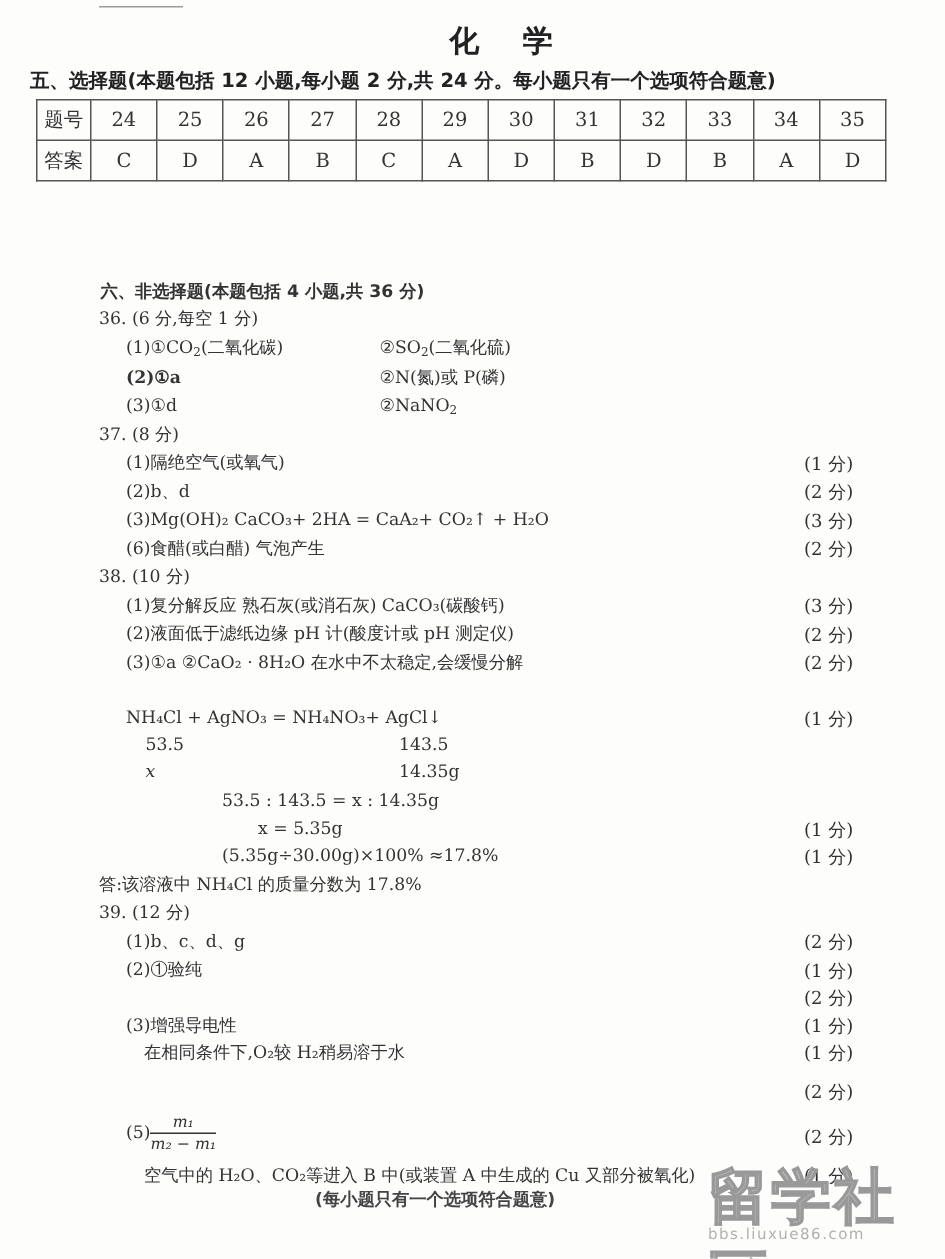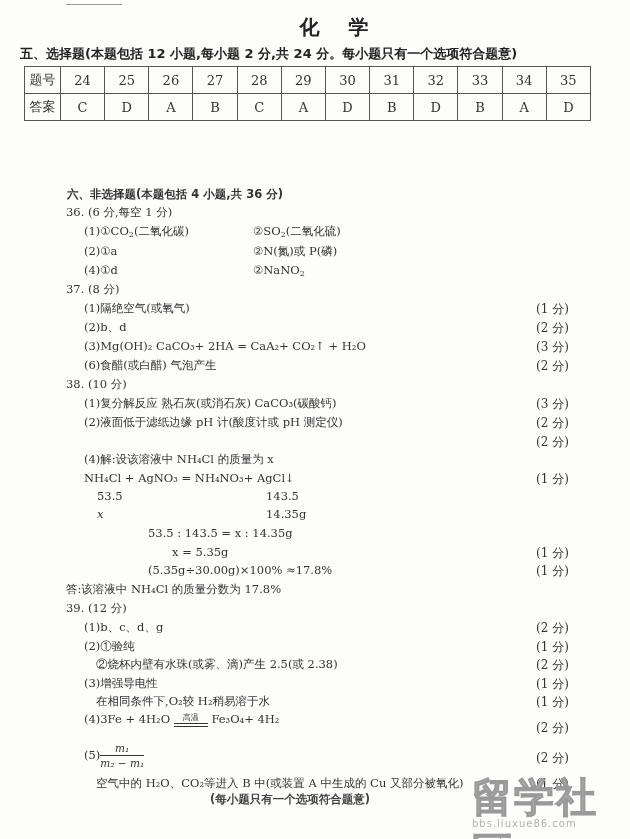--- a/index.html
+++ b/index.html
@@ -77,75 +77,66 @@
   </tr>
 </tbody>
   </table>
 
 <div class="content">
   <div class="line h6" style="left:57px; top:187px;">六、非选择题(本题包括 4 小题,共 36 分)</div>
 
   <div class="line qh" style="left:56px; top:205px;">36. (6 分,每空 1 分)</div>
   <div class="line" style="left:74px; top:224px;"><span>(1)①CO</span><sub>2</sub><span>(二氧化碳)</span></div>
   <div class="line" style="left:243px; top:224px;"><span>②SO</span><sub>2</sub><span>(二氧化硫)</span></div>
-  <div class="line" style="left:74px; top:244px;">(2)①a</div>
+  <div class="line" style="left:74px; top:244px;font-weight:bold;">(2)①a</div>
   <div class="line" style="left:243px; top:244px;">②N(氮)或 P(磷)</div>
-  <div class="line" style="left:74px; top:263px;">(4)①d</div>
+  <div class="line" style="left:74px; top:263px;">(3)①d</div>
   <div class="line" style="left:243px; top:263px;"><span>②NaNO</span><sub>2</sub></div>
 
   <div class="line" style="left:56px; top:282px;">37. (8 分)</div>
   <div class="line" style="left:74px; top:301px;">(1)隔绝空气(或氧气)</div>
   <div class="pts" style="top:301px;">(1 分)</div>
   <div class="line" style="left:74px; top:320px;">(2)b、d</div>
   <div class="pts" style="top:320px;">(2 分)</div>
   <div class="line" style="left:74px; top:339px;">(3)Mg(OH)₂   CaCO₃+ 2HA = CaA₂+ CO₂↑ + H₂O</div>
   <div class="pts" style="top:339px;">(3 分)</div>
   <div class="line" style="left:74px; top:358px;">(6)食醋(或白醋)   气泡产生</div>
   <div class="pts" style="top:358px;">(2 分)</div>
 
   <div class="line" style="left:56px; top:377px;">38. (10 分)</div>
   <div class="line" style="left:74px; top:396px;">(1)复分解反应    熟石灰(或消石灰)    CaCO₃(碳酸钙)</div>
   <div class="pts" style="top:396px;">(3 分)</div>
   <div class="line" style="left:74px; top:415px;">(2)液面低于滤纸边缘      pH 计(酸度计或 pH 测定仪)</div>
   <div class="pts" style="top:415px;">(2 分)</div>
+  <div class="line" style="left:74px; top:434px;">(3)①a      ②CaO₂ · 8H₂O 在水中不太稳定,会缓慢分解</div>
   <div class="pts" style="top:434px;">(2 分)</div>
-  <div class="line" style="left:74px; top:452px;">(4)解:设该溶液中 NH₄Cl 的质量为 x</div>
   <div class="line" style="left:74px; top:471px;">NH₄Cl   +   AgNO₃   = NH₄NO₃+   AgCl↓</div>
   <div class="pts" style="top:471px;">(1 分)</div>
   <div class="line" style="left:87px; top:489px;">53.5</div>
   <div class="line" style="left:256px; top:489px;">143.5</div>
   <div class="line" style="left:87px; top:507px; font-style:italic;">x</div>
   <div class="line" style="left:256px; top:507px;">14.35g</div>
   <div class="line" style="left:138px; top:526px;">53.5 : 143.5 = x : 14.35g</div>
   <div class="line" style="left:162px; top:545px;">x = 5.35g</div>
   <div class="pts" style="top:545px;">(1 分)</div>
   <div class="line" style="left:138px; top:563px;">(5.35g÷30.00g)×100% ≈17.8%</div>
   <div class="pts" style="top:563px;">(1 分)</div>
   <div class="line" style="left:56px; top:582px;">答:该溶液中 NH₄Cl 的质量分数为 17.8%</div>
 
   <div class="line" style="left:56px; top:601px;">39. (12 分)</div>
   <div class="line" style="left:74px; top:620px;">(1)b、c、d、g</div>
   <div class="pts" style="top:620px;">(2 分)</div>
   <div class="line" style="left:74px; top:639px;">(2)①验纯</div>
   <div class="pts" style="top:639px;">(1 分)</div>
-  <div class="line" style="left:86px; top:657px;">②烧杯内壁有水珠(或雾、滴)产生      2.5(或 2.38)</div>
   <div class="pts" style="top:657px;">(2 分)</div>
   <div class="line" style="left:74px; top:676px;">(3)增强导电性</div>
   <div class="pts" style="top:676px;">(1 分)</div>
   <div class="line" style="left:86px; top:694px;">在相同条件下,O₂较 H₂稍易溶于水</div>
   <div class="pts" style="top:694px;">(1 分)</div>
 
-  <div class="line" style="left:74px; top:712px;">
-    <span>(4)3Fe + 4H₂O</span>
-    <span class="gaotemp">
-      <span class="lbl">高温</span>
-      <span class="eq"></span>
-    </span>
-    <span>Fe₃O₄+ 4H₂</span>
-  </div>
   <div class="pts" style="top:720px;">(2 分)</div>
 
   <div class="line" style="left:74px; top:742px;">
     <span>(5)</span><span class="frac"><span class="num">m₁</span><span class="den">m₂ − m₁</span></span>
   </div>
   <div class="pts" style="top:750px;">(2 分)</div>
 
   <div class="line" style="left:86px; top:776px;">空气中的 H₂O、CO₂等进入 B 中(或装置 A 中生成的 Cu 又部分被氧化)</div>
   <div class="pts" style="top:776px;">(1 分)</div>
 </div>

